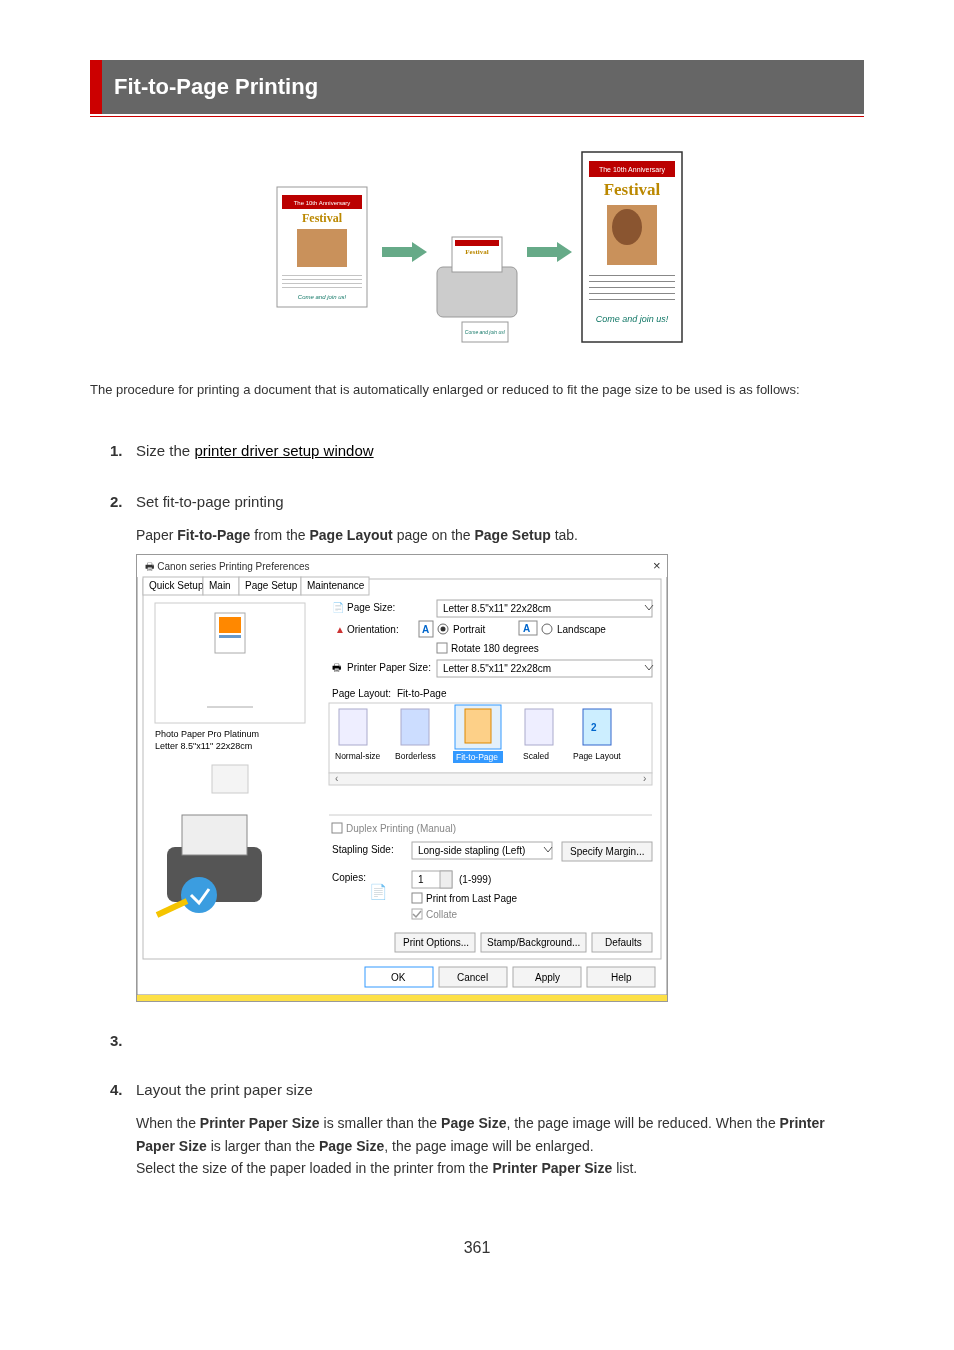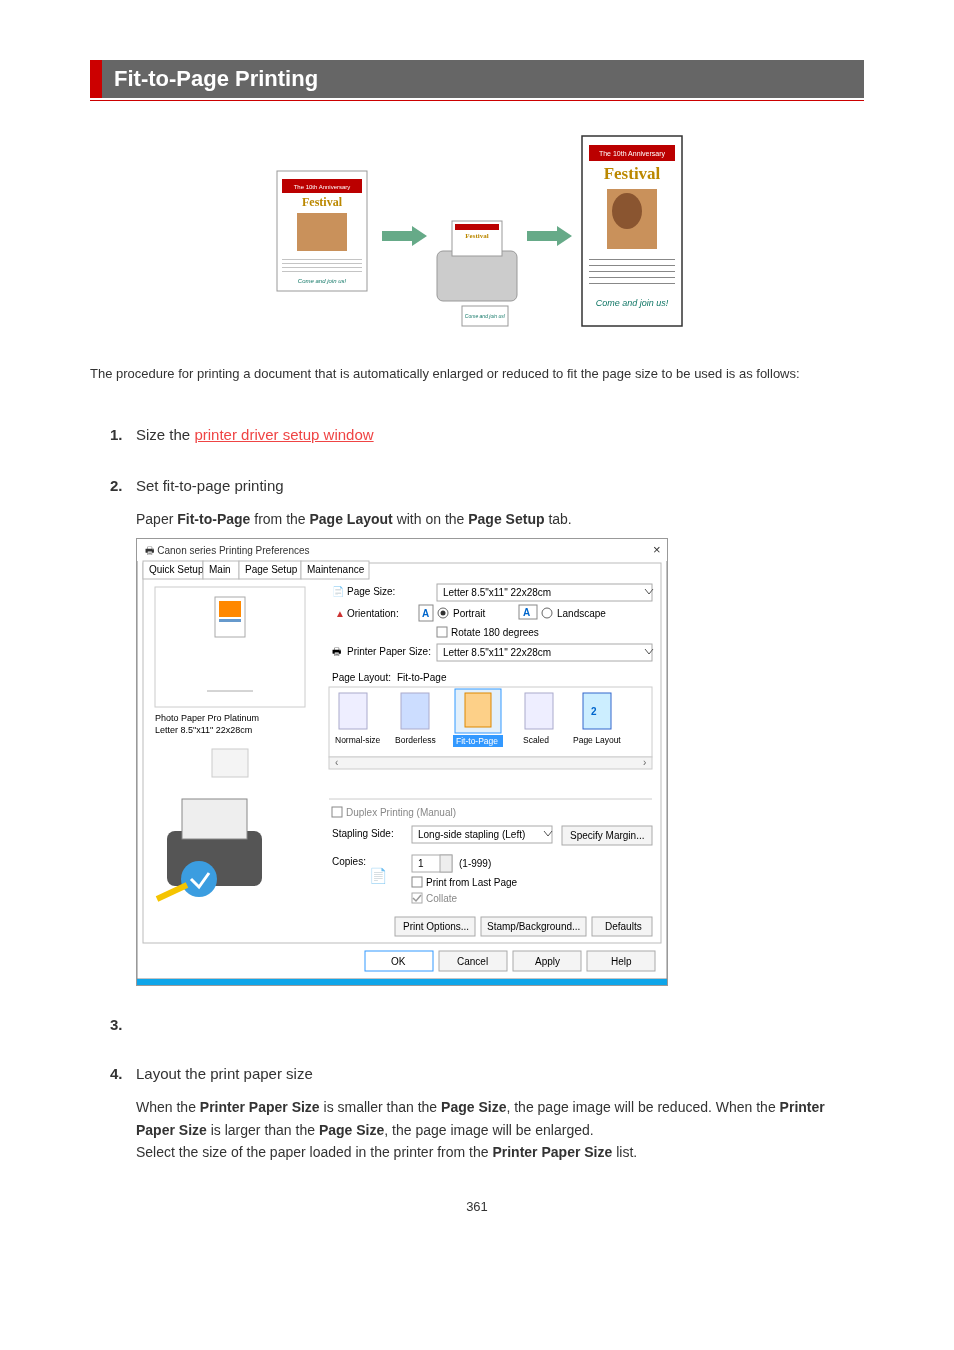--- a/index.html
+++ b/index.html
@@ -1,31 +1,31 @@
 <!DOCTYPE html>
 <html><head>
   <meta charset="utf-8">
   <style>
     * { margin: 0; padding: 0; box-sizing: border-box; }
     body { font-family: Arial, Helvetica, sans-serif; font-size: 14px; color: #333; background: #fff; width: 954px; margin: 0 auto; padding: 60px 90px 40px; }
-    .header-bar { border-left: 12px solid #c00; background: #666; padding: 6px 0; margin-bottom: 2px; }
+    .header-bar { border-left: 12px solid #c00; background: #666; padding: 14px 0; margin-bottom: 2px; }
     .header-title { color: #fff; font-size: 22px; font-weight: bold; padding-left: 12px; }
     .header-rule { border-bottom: 1px solid #c00; margin-bottom: 30px; }
     .illustration-row { text-align: center; margin-bottom: 30px; }
     .illustration-svg { display: inline-block; }
     .intro-text { font-size: 13px; line-height: 1.5; margin-bottom: 40px; }
     .steps { padding-left: 20px; }
     .step { margin-bottom: 30px; }
     .step-head { display: flex; align-items: baseline; margin-bottom: 12px; }
     .step-num { font-weight: bold; font-size: 15px; width: 26px; flex-shrink: 0; }
     .step-title { font-size: 15px; line-height: 1.4; }
     .step-body { margin-left: 26px; font-size: 14px; line-height: 1.6; }
-    a.link { color: #ef4444; text-decoration: underline; }
-    .dialog-image { border: 1px solid #999; display: inline-block; margin-top: 8px; background: #0ea5e9; }
-    .page-number { text-align: center; font-size: 13px; margin-top: 36px; }
+    a.link { color: #000000; text-decoration: underline; }
+    .dialog-image { border: 1px solid #999; display: inline-block; margin-top: 8px; background: #fde047; }
+    .page-number { text-align: center; font-size: 16px; margin-top: 60px; }
     b { font-weight: bold; }
   </style>
 </head>
 <body>
 
 <div class="header-bar">
   <div class="header-title">Fit-to-Page Printing</div>
 </div>
 <div class="header-rule"></div>
 
@@ -81,21 +81,21 @@
       </span>
     </div>
   </div>
 
   <div class="step">
     <div class="step-head">
       <span class="step-num">2.</span>
       <span class="step-title">Set fit-to-page printing</span>
     </div>
     <div class="step-body">
-      <p><span>Paper </span><b>Fit-to-Page</b><span> from the </span><b>Page Layout</b><span> with on the </span><b>Page Setup</b><span> tab.</span></p>
+      <p><span>Paper </span><b>Fit-to-Page</b><span> from the </span><b>Page Layout</b><span> page on the </span><b>Page Setup</b><span> tab.</span></p>
 
       <div class="dialog-image">
         <svg width="530" height="440" viewBox="0 0 530 440" font-family="Segoe UI, Arial" font-size="10">
 
           <rect x="0" y="0" width="530" height="440" fill="#fff" stroke="#888"></rect>
           <rect x="0" y="0" width="530" height="22" fill="#fff"></rect>
           <text x="8" y="15" fill="#333">🖶 <tspan>Canon          series Printing Preferences</tspan></text>
           <text x="516" y="15" fill="#333" font-size="13">×</text>
 
           <rect x="6" y="24" width="518" height="380" fill="none" stroke="#bbb"></rect>

